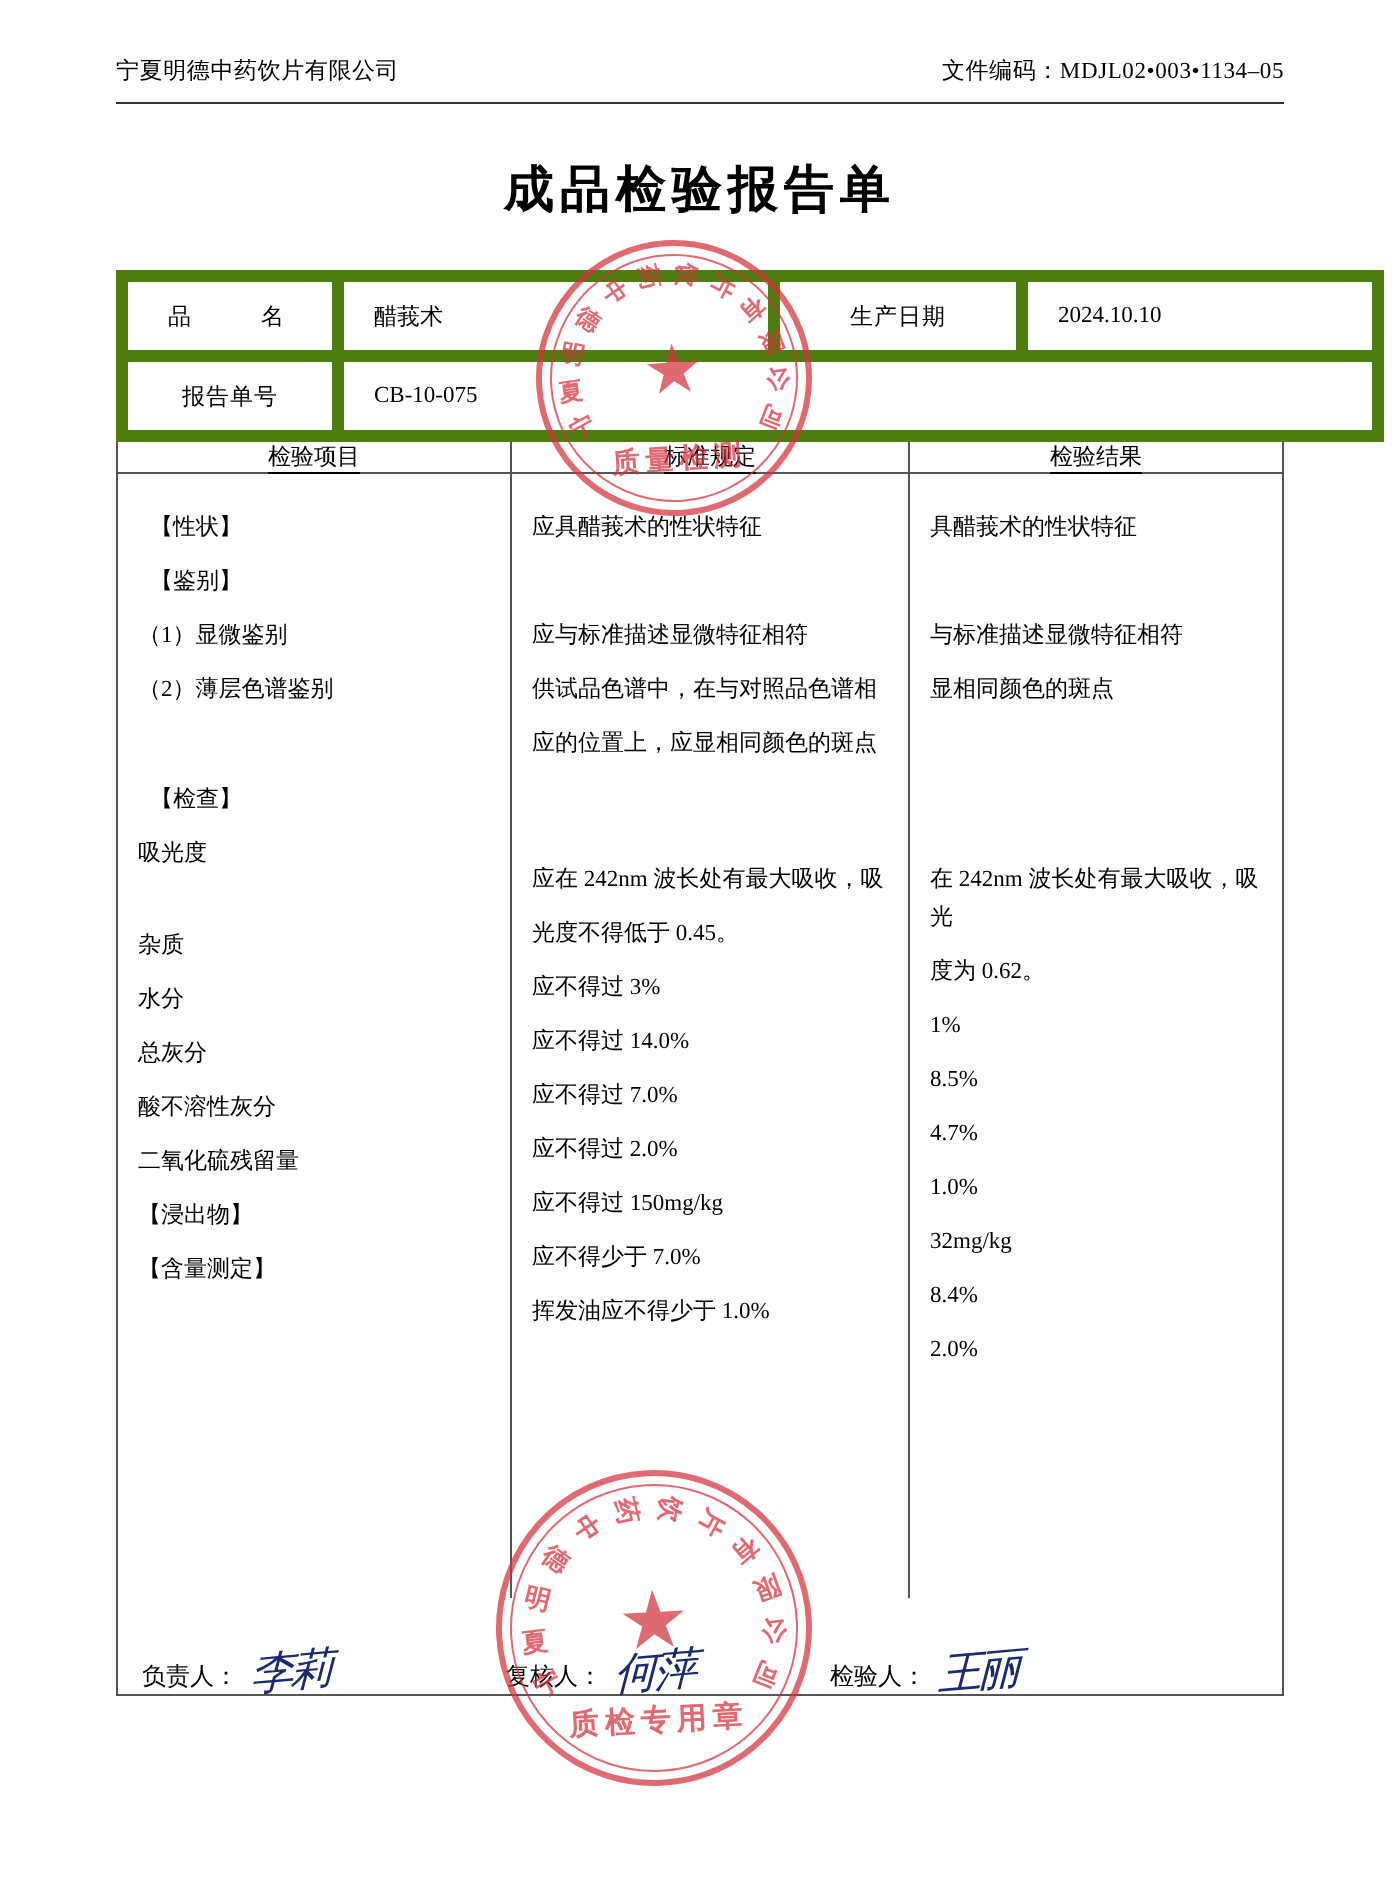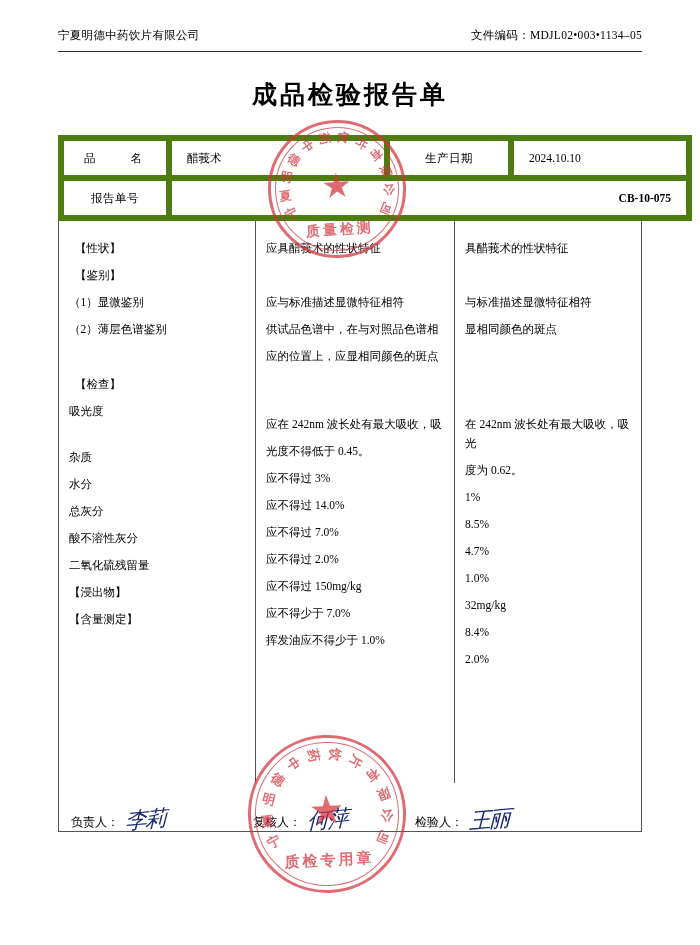--- a/index.html
+++ b/index.html
@@ -216,27 +216,32 @@
   <table class="main">
     <tbody>
         <tr>
       <td class="lbl col-a">品　　名</td>
       <td class="val col-b">醋莪术</td>
       <td class="lbl col-c lbl-tight">生产日期</td>
       <td class="val col-d">2024.10.10</td>
     </tr>
     <tr>
       <td class="lbl col-a lbl-tight">报告单号</td>
-      <td colspan="3" style="text-align:right;font-weight:bold;">CB-10-075</td>
+      <td colspan="3" style="text-align:left;">CB-10-075</td>
     </tr>
   </tbody>
     </table>
 
   <table class="items">
     <tbody>
+        <tr class="items-head">
+      <td class="cell-item"><span class="u">检验项目</span></td>
+      <td class="cell-std"><span class="u">标准规定</span></td>
+      <td class="cell-res"><span class="u">检验结果</span></td>
+    </tr>
     <tr>
       <td class="cell-item">
         <div class="spacer"></div>
         <div class="rowline pad-left-more">【性状】</div>
         <div class="rowline pad-left-more">【鉴别】</div>
         <div class="rowline">（1）显微鉴别</div>
         <div class="rowline">（2）薄层色谱鉴别</div>
         <div class="spacer"></div>
         <div class="spacer"></div>
         <div class="rowline pad-left-more">【检查】</div>

